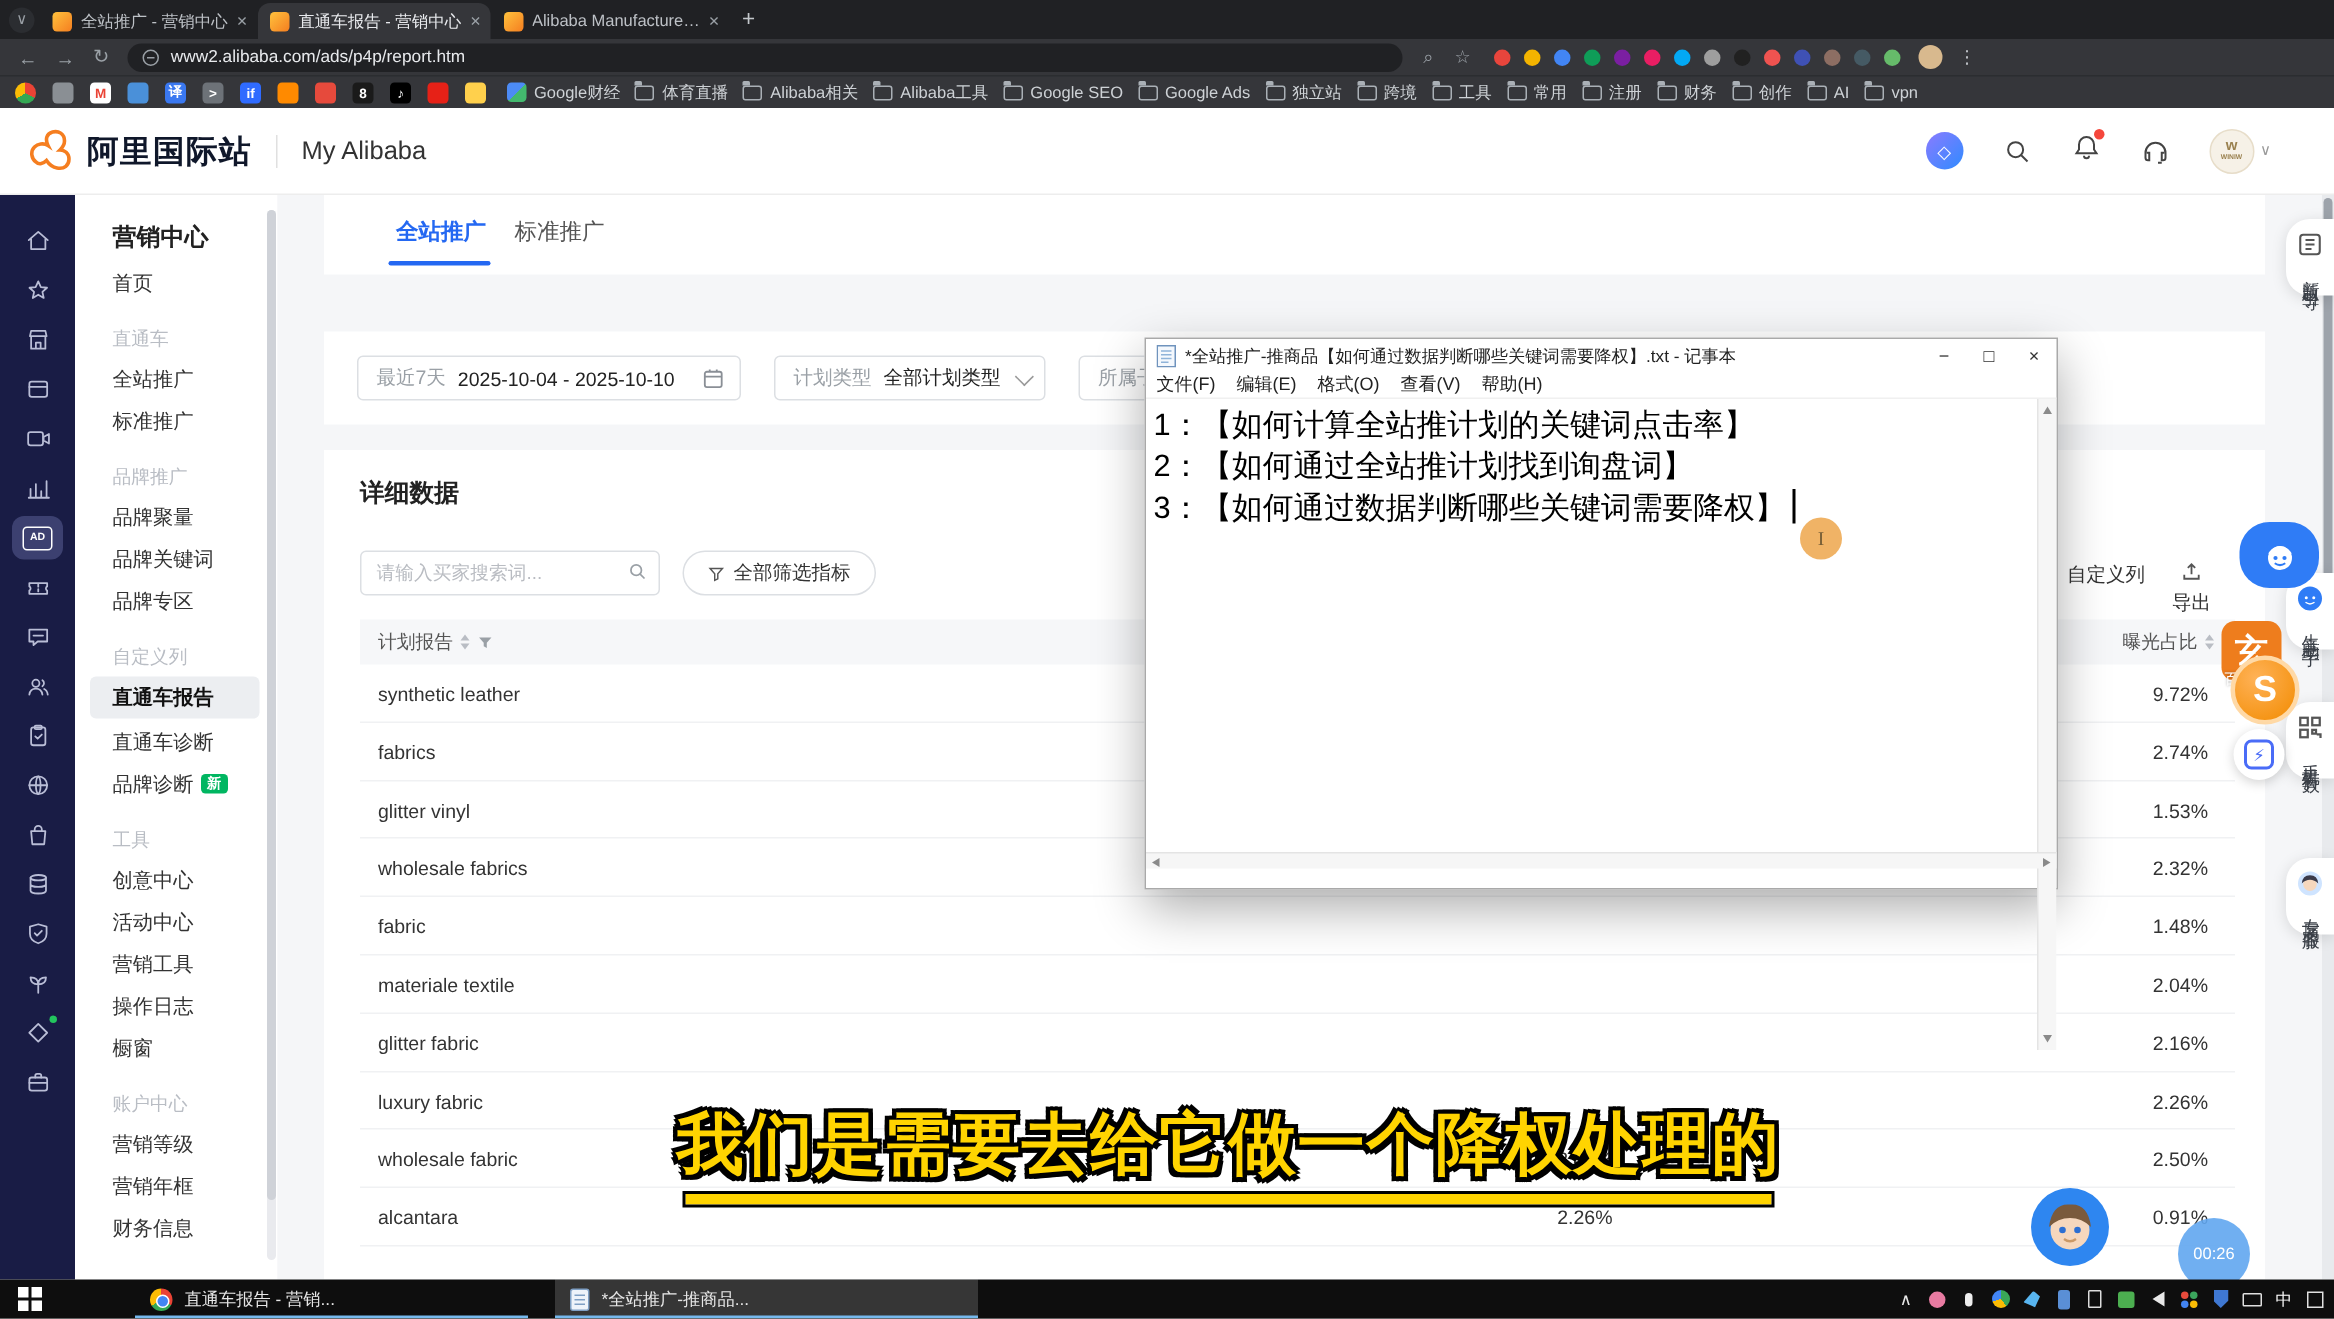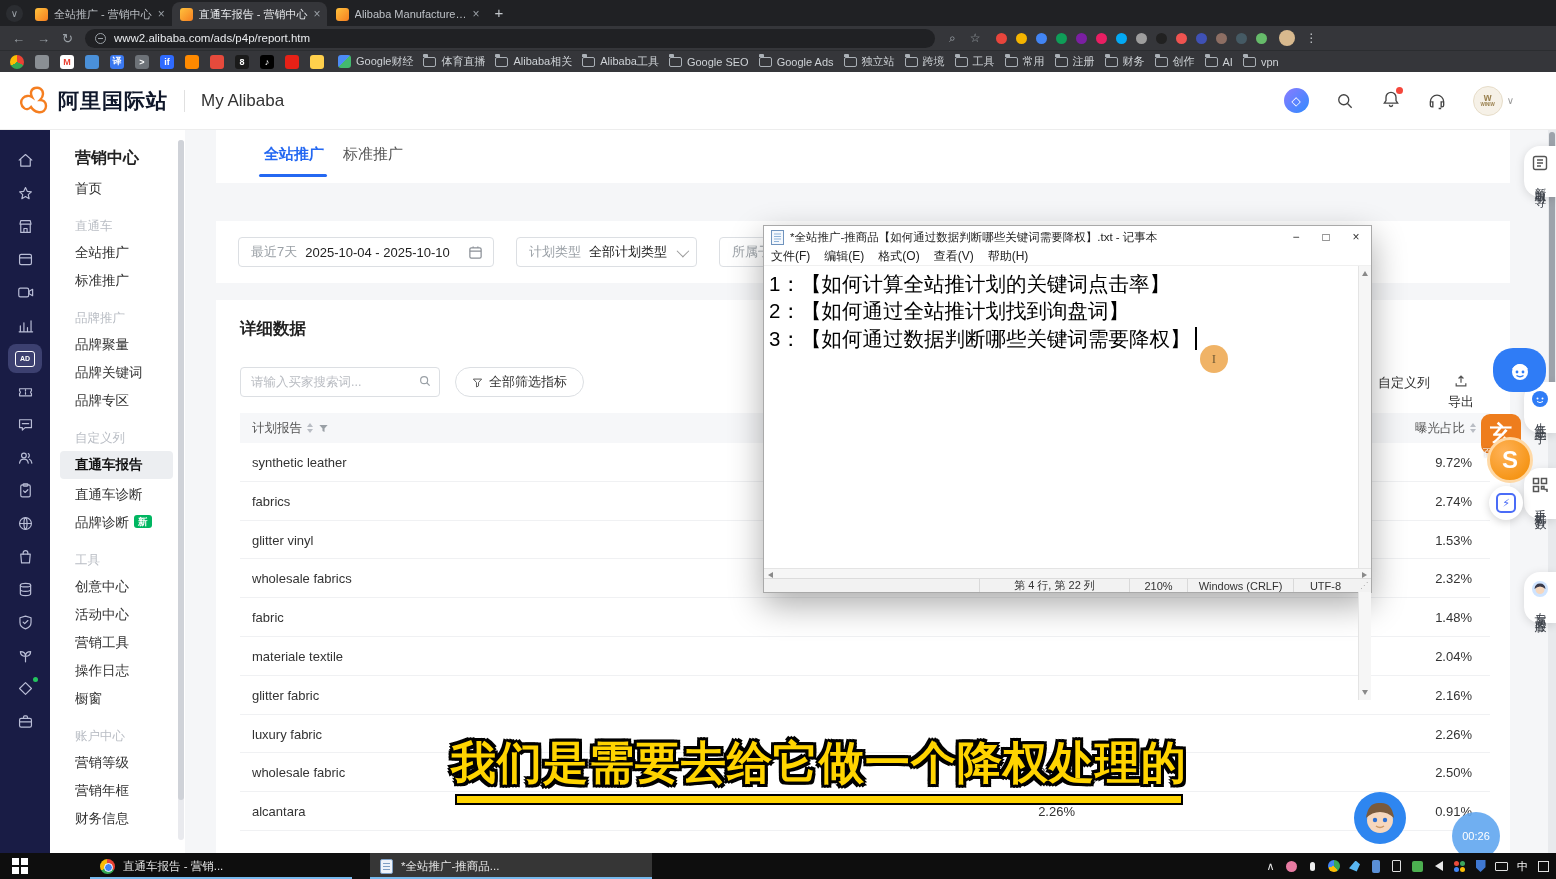--- a/index.html
+++ b/index.html
@@ -666,27 +666,20 @@
       <div id="np-click">I</div>
       <div id="np-vscroll">
         <i class="np-arr" id="np-vup"></i>
         <i class="np-arr" id="np-vdn"></i>
       </div>
     </div>
     <div id="np-hscroll">
       <i class="np-harr" id="np-hl"></i>
       <i class="np-harr" id="np-hr"></i>
     </div>
-    <div id="np-status">
-      <span class="np-cell" id="np-pos">第 4 行, 第 22 列</span>
-      <span class="np-cell" id="np-zoom">210%</span>
-      <span class="np-cell" id="np-eol">Windows (CRLF)</span>
-      <span class="np-cell" id="np-enc">UTF-8</span>
-      <span class="np-cell" id="np-grip">⋰</span>
-    </div>
   </div>
 
   <div id="right-pills">
       <div class="pill-v" id="pill-guide">
         <svg class="pill-ic" viewBox="0 0 18 18" fill="none" stroke="#555" stroke-width="1.4">
           <rect x="2.5" y="2.5" width="13" height="13" rx="2"></rect>
           <path d="M6 6h6M6 9h6M6 12h4"></path>
         </svg>
         <span class="plabel-v">新版引导</span>
       </div>

